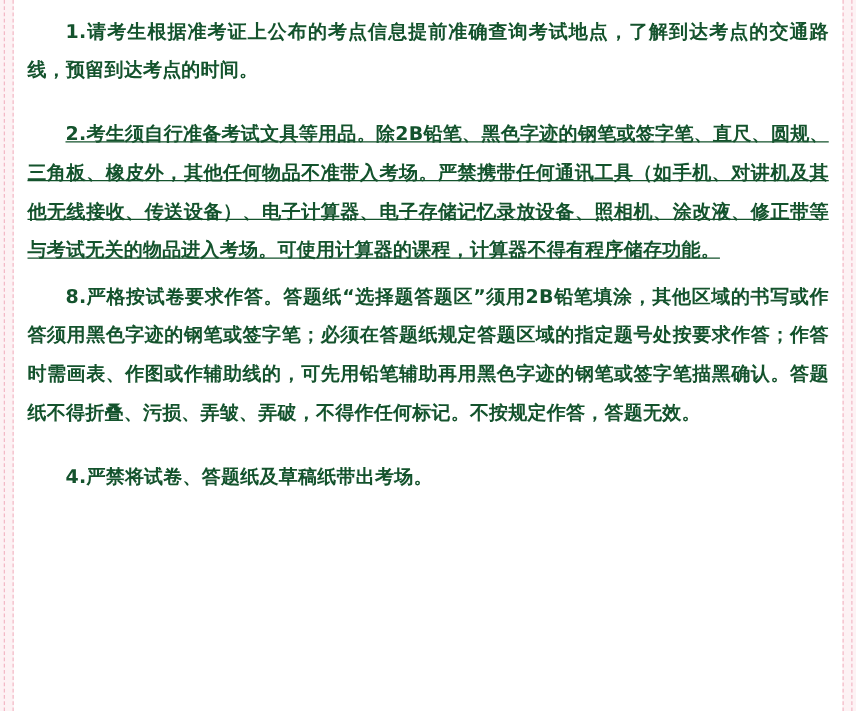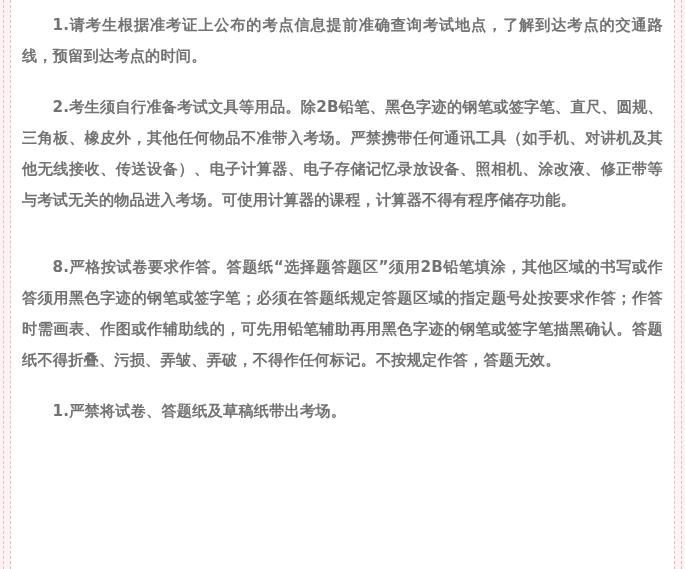--- a/index.html
+++ b/index.html
@@ -43,44 +43,44 @@
   .content {
     position: absolute;
     left: 22px;
     right: 22px;
     top: 10px;
     bottom: 0;
   }
   .para {
     font-size: 15.2px;
     line-height: 31px;
-    color: #737373;
+    color: #14532d;
     text-align: justify;
     text-justify: inter-ideograph;
     margin: 0 0 14px 0;
     text-indent: 2em;
     letter-spacing: 0.2px;
     font-weight: 600;
   }
   .para.p1 { margin-bottom: 20px; }
-  .para.p2 { margin-bottom: 36px; }
+  .para.p2 { margin-bottom: 6px; text-decoration: underline; }
   .para.p3 { margin-bottom: 20px; }
   .para.p4 { margin-bottom: 20px; }
   .para.p5 { margin-bottom: 0; }
 </style>
 </head>
 <body>
 
 <div class="page">
 
   <div class="edge left"></div>
   <div class="edge-line l"></div>
   <div class="edge right"></div>
   <div class="edge-line r"></div>
 
   <div class="content">
     <p class="para p1">1.请考生根据准考证上公布的考点信息提前准确查询考试地点，了解到达考点的交通路线，预留到达考点的时间。</p>
     <p class="para p2">2.考生须自行准备考试文具等用品。除2B铅笔、黑色字迹的钢笔或签字笔、直尺、圆规、三角板、橡皮外，其他任何物品不准带入考场。严禁携带任何通讯工具（如手机、对讲机及其他无线接收、传送设备）、电子计算器、电子存储记忆录放设备、照相机、涂改液、修正带等与考试无关的物品进入考场。可使用计算器的课程，计算器不得有程序储存功能。</p>
     <p class="para p3">8.严格按试卷要求作答。答题纸“选择题答题区”须用2B铅笔填涂，其他区域的书写或作答须用黑色字迹的钢笔或签字笔；必须在答题纸规定答题区域的指定题号处按要求作答；作答时需画表、作图或作辅助线的，可先用铅笔辅助再用黑色字迹的钢笔或签字笔描黑确认。答题纸不得折叠、污损、弄皱、弄破，不得作任何标记。不按规定作答，答题无效。</p>
-    <p class="para p4">1.严禁将试卷、答题纸及草稿纸带出考场。</p>
+    <p class="para p4">4.严禁将试卷、答题纸及草稿纸带出考场。</p>
   </div>
 
 </div>
 
 </body></html>

